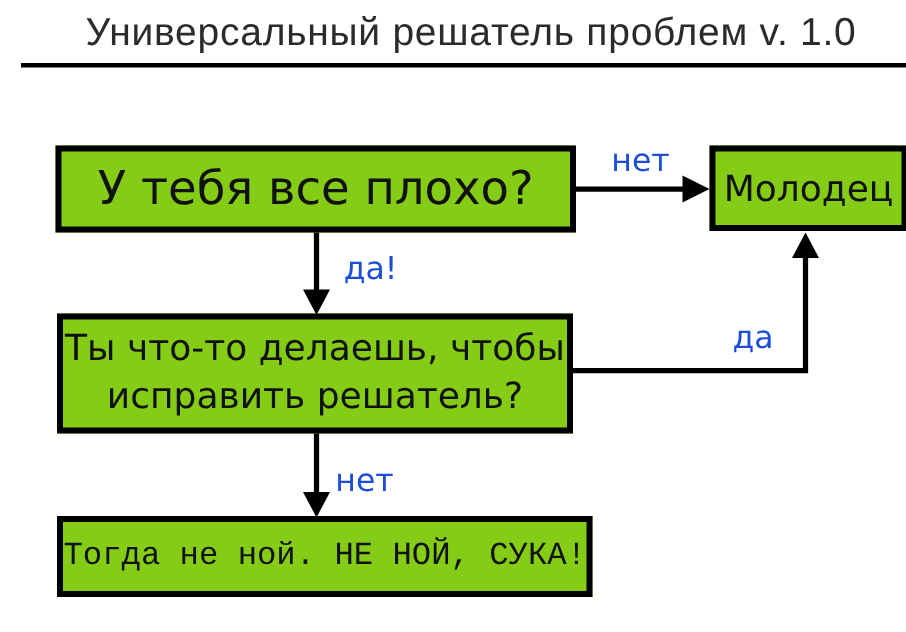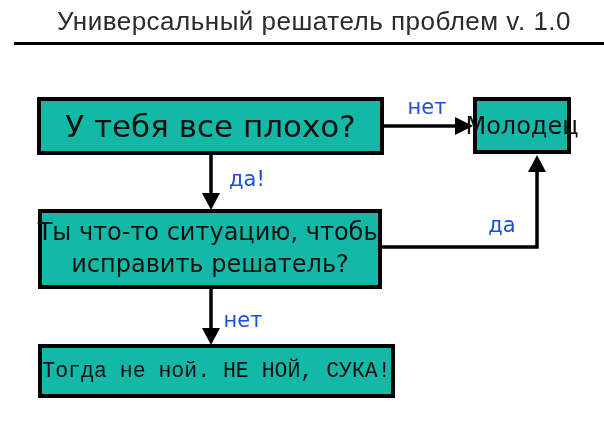--- a/index.html
+++ b/index.html
@@ -34,36 +34,36 @@
     left: 2px;
     top: 42px;
     width: 600px;
     height: 3px;
     background: #000000;
   }
   .node {
     position: absolute;
     box-sizing: border-box;
     border: 4px solid #000000;
-    background: #14b8a6;
+    background: #84cc16;
     display: flex;
     flex-direction: column;
     align-items: center;
     justify-content: center;
     text-align: center;
     white-space: nowrap;
   }
   .node-start {
     left: 25px;  top: 97px;
     width: 347px; height: 58px;
     font-size: 31px;
   }
   .node-praise {
     left: 461px; top: 97px;
-    width: 98px; height: 57px;
+    width: 132px; height: 57px;
     font-size: 24px;
   }
   .node-action {
     left: 26px;  top: 209px;
     width: 344px; height: 80px;
     font-size: 24px;
     line-height: 1.32;
   }
   .node-end {
     left: 26px;  top: 344px;
@@ -101,21 +101,21 @@
 
   <div class="node node-start">
     <span>У тебя все плохо?</span>
   </div>
 
   <div class="node node-praise">
     <span>Молодец</span>
   </div>
 
   <div class="node node-action">
-    <span>Ты что-то ситуацию, чтобы</span>
+    <span>Ты что-то делаешь, чтобы</span>
     <span>исправить решатель?</span>
   </div>
 
   <div class="node node-end">
     <span>Тогда не ной. НЕ НОЙ, СУКА!</span>
   </div>
 
   <div class="edge-label lbl-no-top">нет</div>
 
   <div class="edge-label lbl-yes-1">да!</div>

